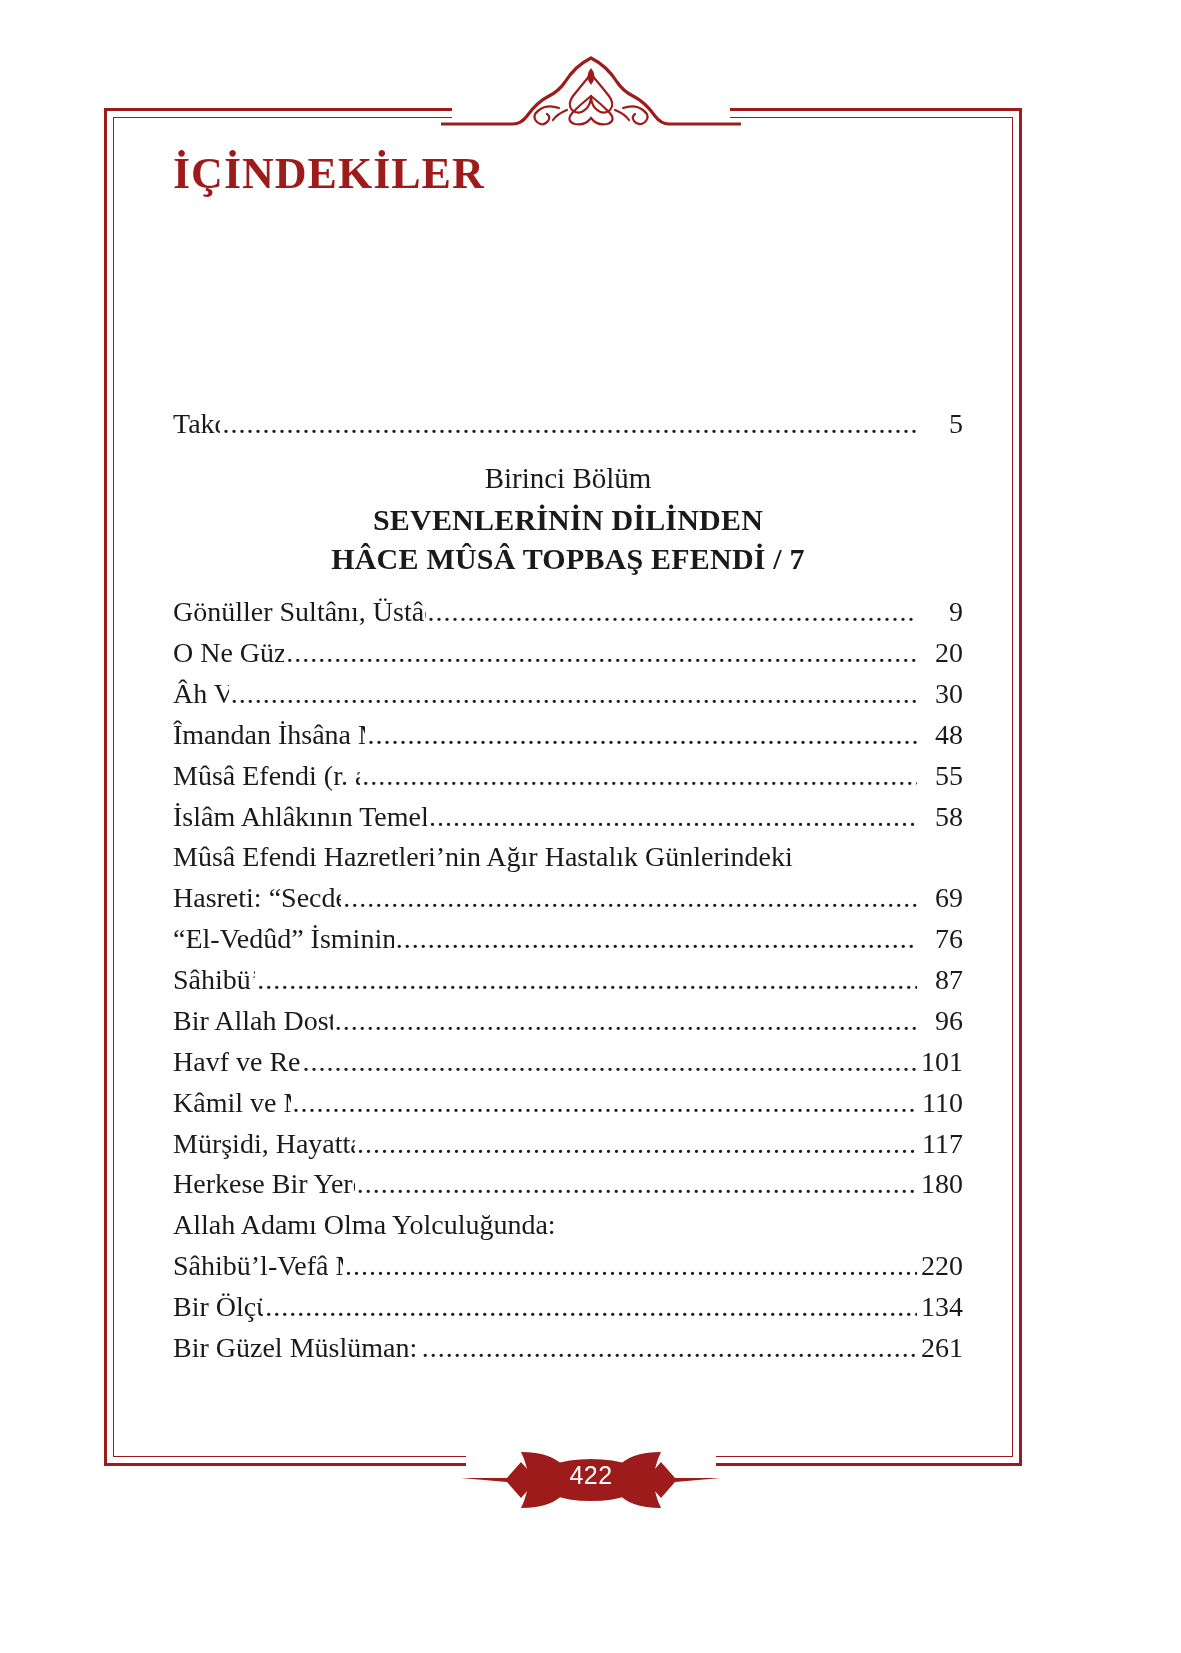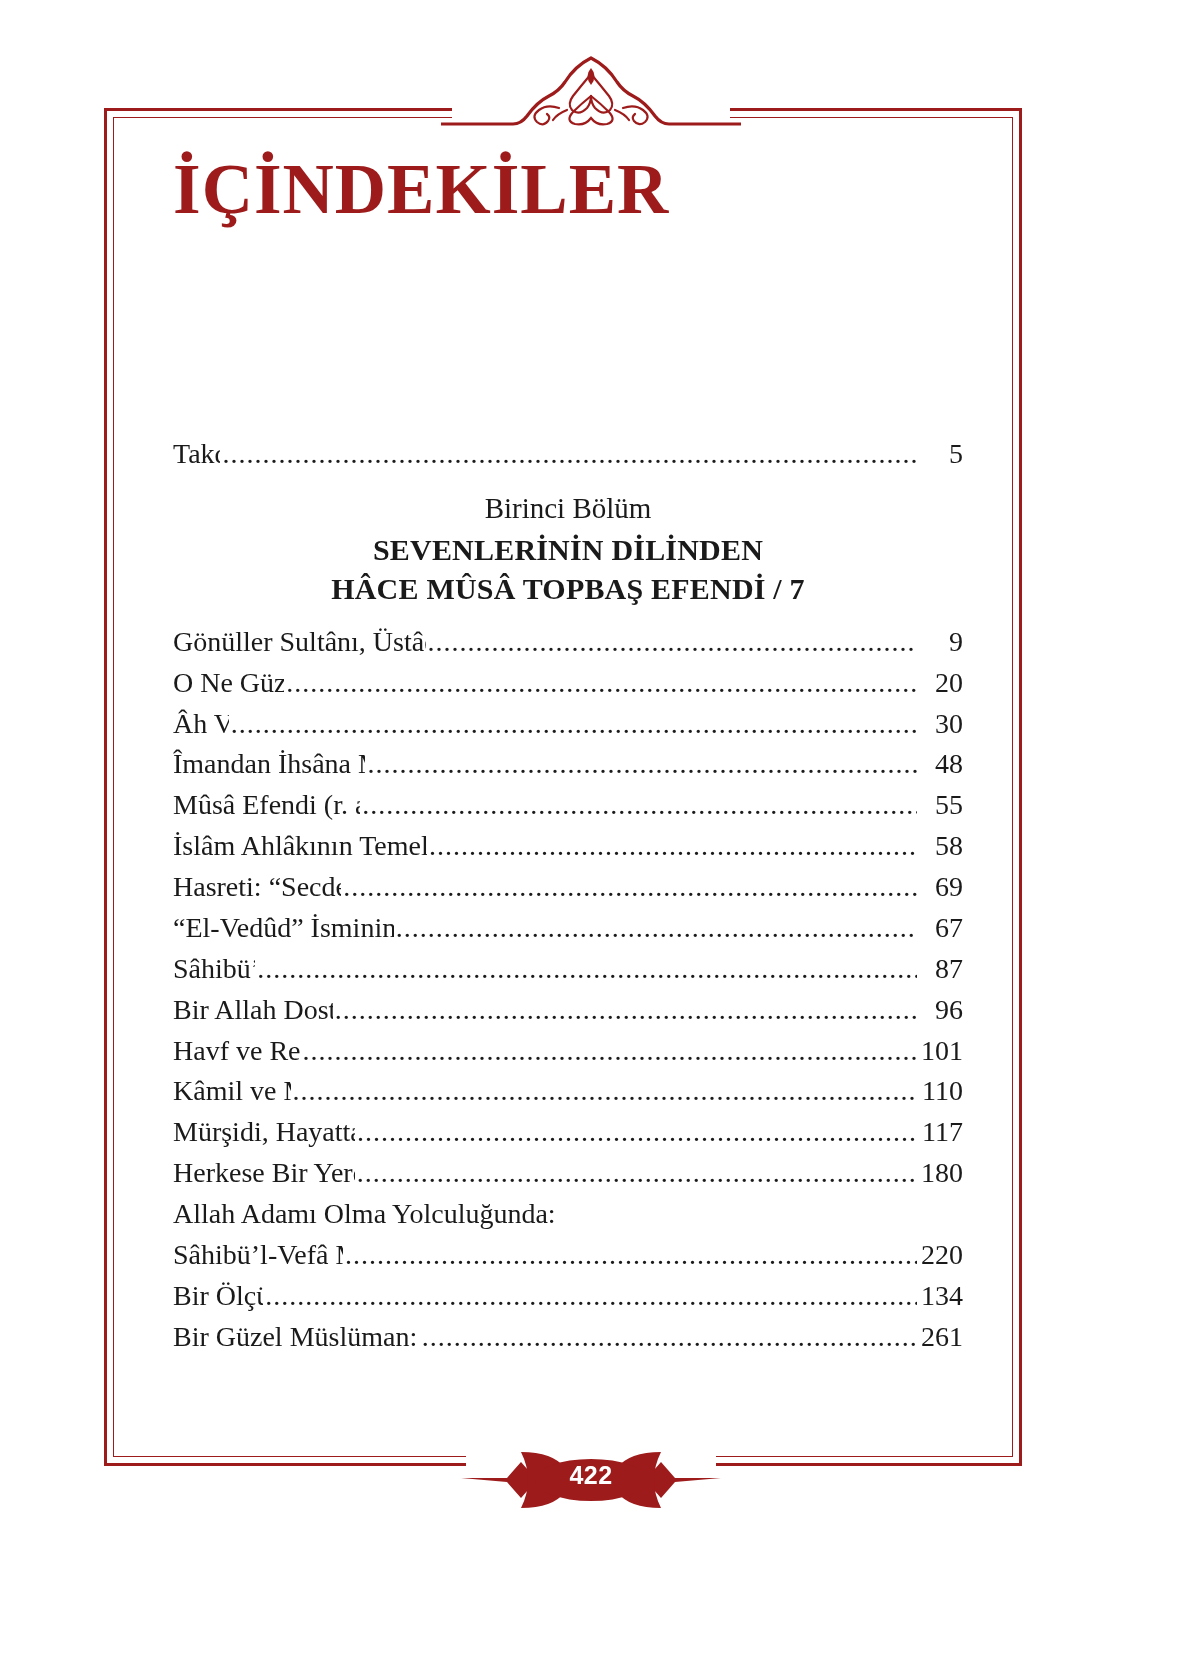--- a/index.html
+++ b/index.html
@@ -79,35 +79,35 @@
     position: absolute;
     left: 461px;
     top: 1455px;
     width: 260px;
     height: 40px;
     line-height: 40px;
     text-align: center;
     color: #ffffff;
     font-family: "Liberation Sans", sans-serif;
     font-size: 25px;
-    font-weight: 700;
+    font-weight: 400;
     letter-spacing: 0.5px;
   }
 
   
   .content {
     position: absolute;
     left: 173px;
     top: 150px;
     width: 790px;
   }
 
   .toc-title {
     color: #9e1b1b;
-    font-size: 71px;
+    font-size: 44px;
     font-weight: 700;
     letter-spacing: 1px;
     margin: 0;
     padding: 0;
     line-height: 1.1;
     font-family: "Liberation Serif", "DejaVu Serif", serif;
   }
 
   .preface-wrap {
     margin-top: 206px;
@@ -251,29 +251,30 @@
         <div class="toc-row">
           <span class="label">Mûsâ Efendi (r. aleyh)’in İnfak Edebi</span>
           <span class="leader"></span>
           <span class="pageno">55</span>
         </div>
         <div class="toc-row">
           <span class="label">İslâm Ahlâkının Temel Rükûnlarından:Nezâket ve Zarâfet</span>
           <span class="leader"></span>
           <span class="pageno">58</span>
         </div>
+        <div class="toc-plain"><span>Mûsâ Efendi Hazretleri’nin Ağır Hastalık Günlerindeki</span></div>
         <div class="toc-row">
           <span class="label">Hasreti: “Secdeyi Çok Özledim”</span>
           <span class="leader"></span>
           <span class="pageno">69</span>
         </div>
         <div class="toc-row">
           <span class="label">“El-Vedûd” İsminin Mazharı Bir Allah Dostu...</span>
           <span class="leader"></span>
-          <span class="pageno">67</span>
+          <span class="pageno">76</span>
         </div>
         <div class="toc-row">
           <span class="label">Sâhibü’l-Vefâ</span>
           <span class="leader"></span>
           <span class="pageno">87</span>
         </div>
         <div class="toc-row">
           <span class="label">Bir Allah Dostunu Anlatmak...</span>
           <span class="leader"></span>
           <span class="pageno">96</span>

